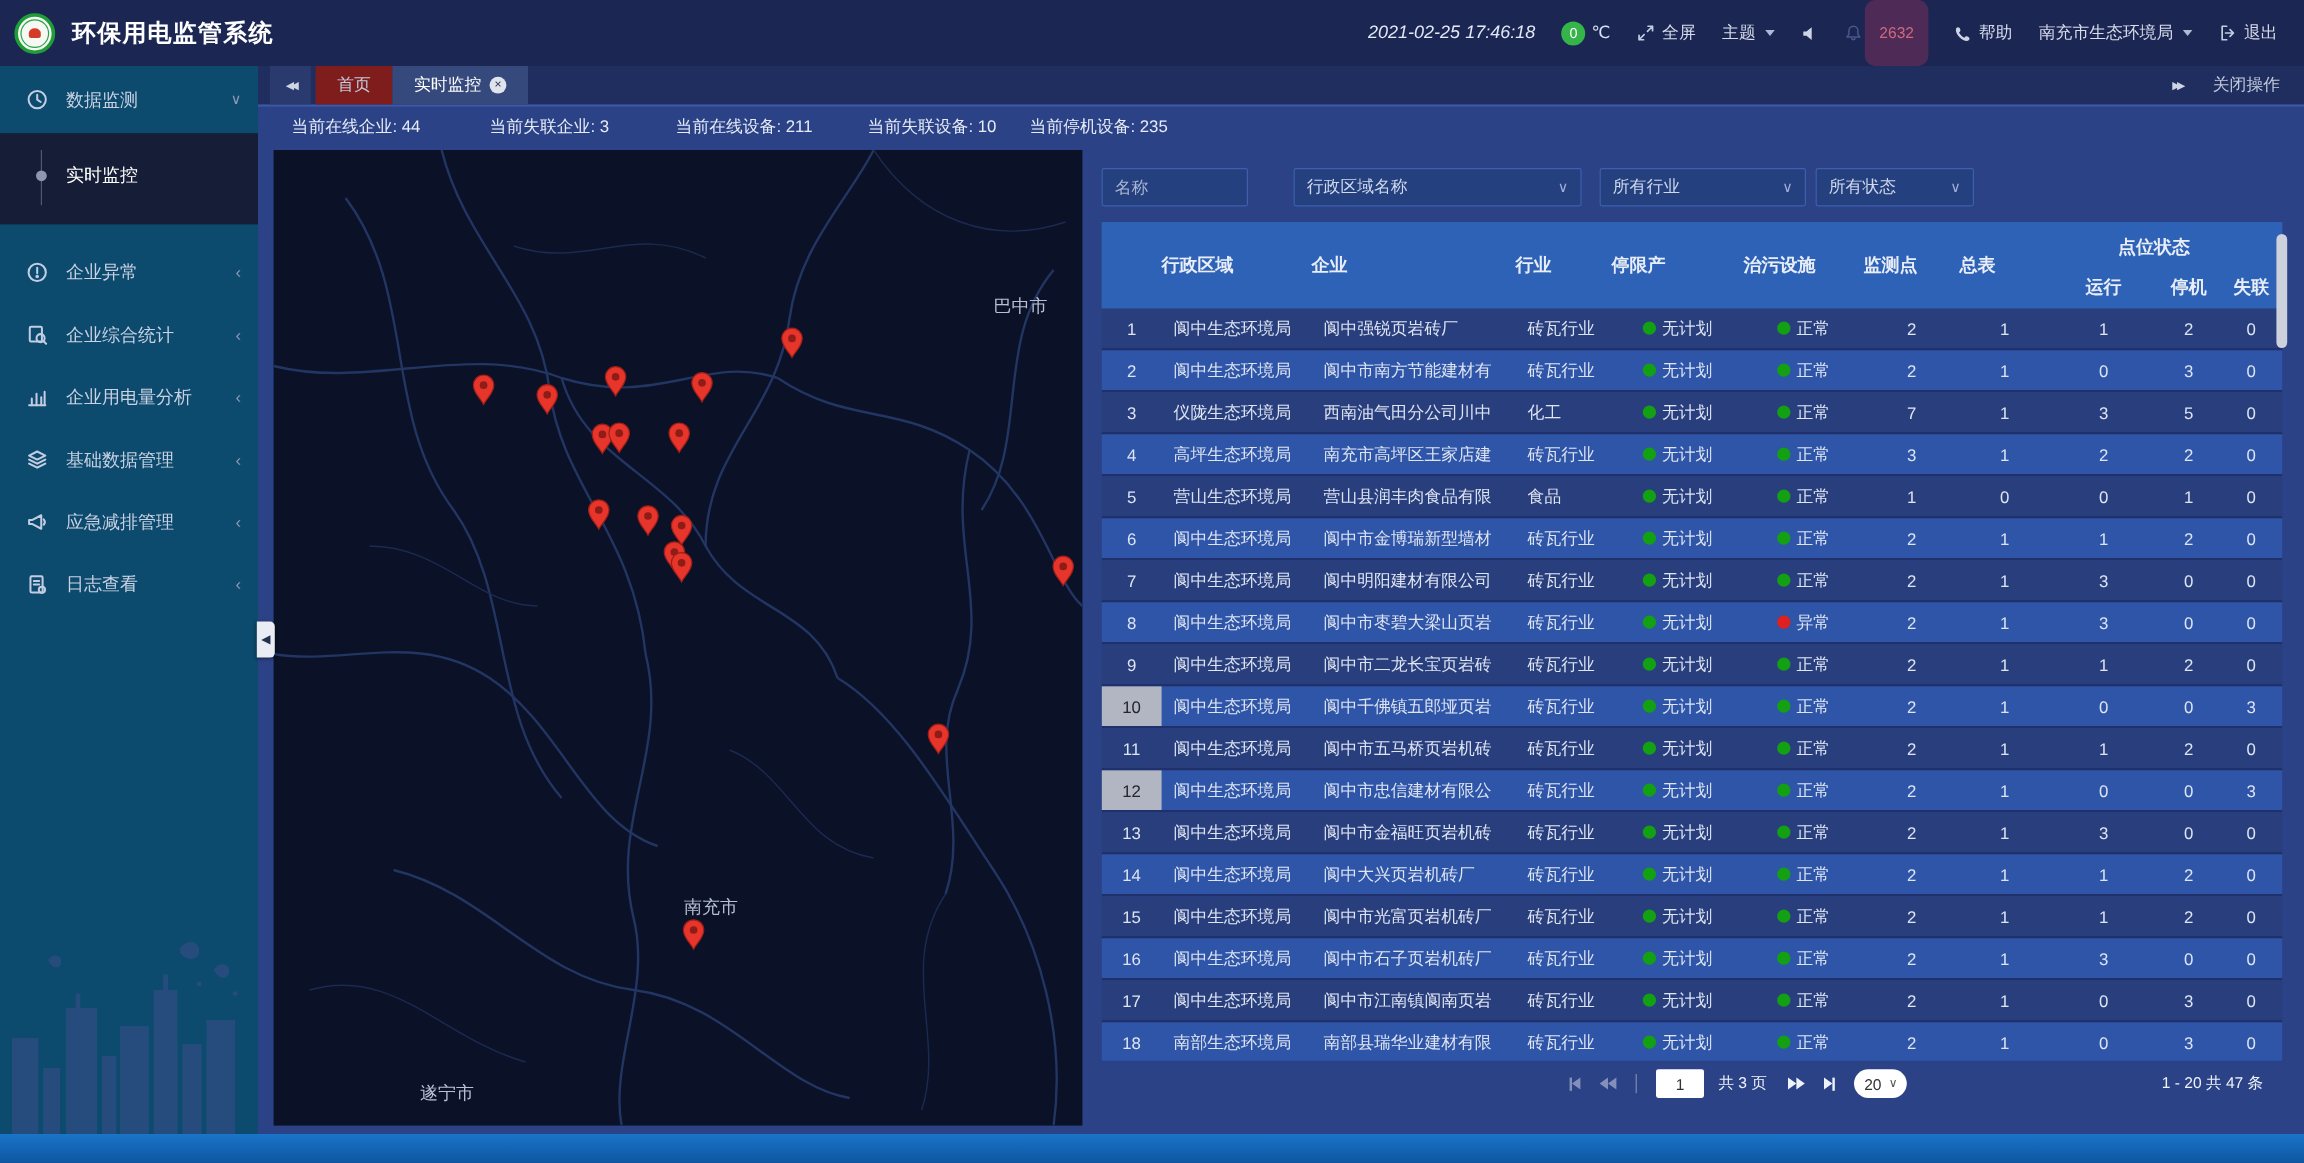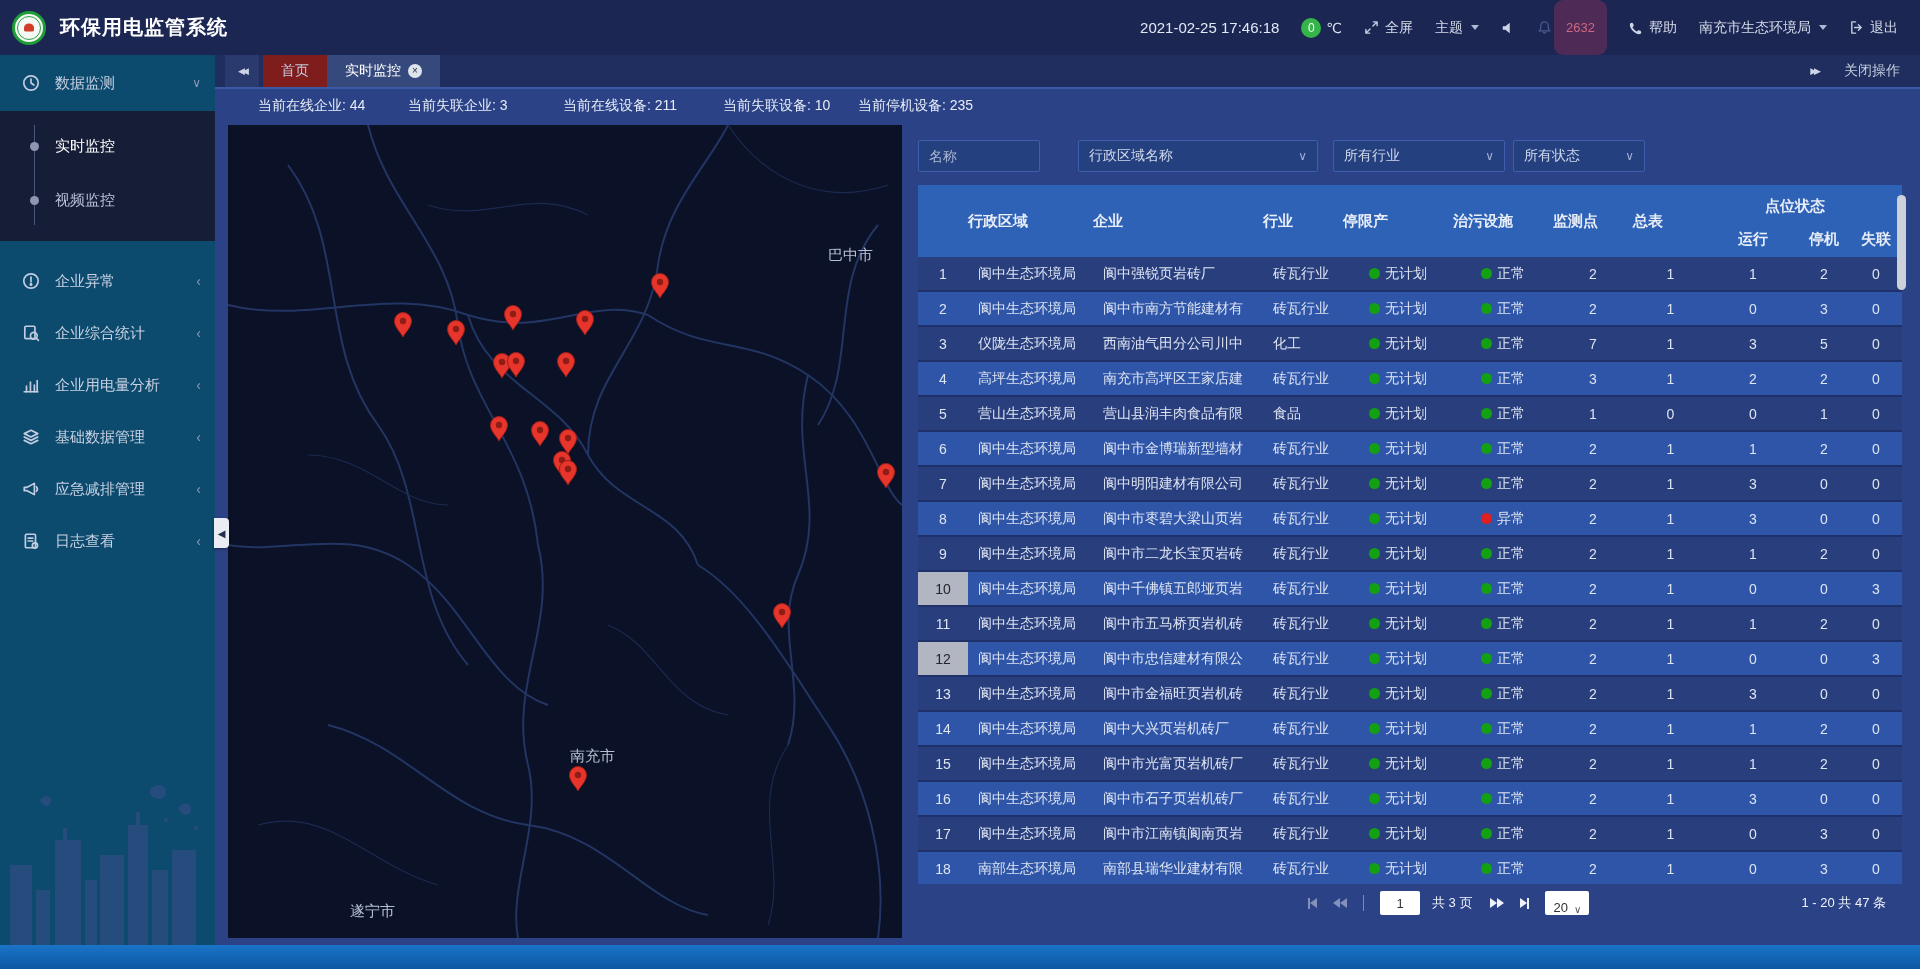--- a/index.html
+++ b/index.html
@@ -10,21 +10,21 @@
   
   .hdr { position:absolute; left:0; top:0; width:1920px; height:55px; background:#1b2653;
     display:flex; align-items:center; color:#dbe1f0; z-index:30; }
   .logo { width:34px; height:34px; border-radius:50%; background:#f5f8f3; margin-left:12px;
     border:3px solid #1f9e38; position:relative; }
   .logo::after { content:""; position:absolute; left:50%; top:50%; width:10px; height:8px;
     transform:translate(-50%,-55%); background:#d43c2a; border-radius:50% 50% 20% 20%; }
   .logo::before { content:""; position:absolute; inset:2px; border:1px solid #2aa34a; border-radius:50%; }
   .app-title { font-size:20px; font-weight:bold; color:#ffffff; margin-left:14px; letter-spacing:1px; }
   .hdr-right { margin-left:auto; display:flex; align-items:center; gap:22px; padding-right:22px; font-size:14px; }
-  .hdr-time { font-size:15px; color:#e2e8f5; }
+  .hdr-time { font-size:15px; color:#e2e8f5;font-style:italic; }
   .temp { display:flex; align-items:center; gap:5px; }
   .temp-circle { width:20px; height:20px; border-radius:50%; background:#35b44a; color:#fff;
     font-size:12px; display:flex; align-items:center; justify-content:center; }
   .hdr-item { display:flex; align-items:center; gap:6px; cursor:pointer; color:#d6dcea; }
   .hdr-item svg { display:block; }
   .caret-dn { width:0; height:0; border-left:4px solid transparent; border-right:4px solid transparent;
     border-top:5px solid #aeb9d6; display:inline-block; margin-left:2px; }
   .bell-wrap { display:flex; align-items:center; gap:2px; }
   .badge-pill { background:rgba(199,56,96,.30); color:#cf687e; border-radius:9px;
     padding:20px 12px; font-size:13px; }
@@ -110,22 +110,22 @@
   .pg-ico { display:flex; align-items:center; cursor:pointer; margin-right:16px; }
   .pg-ico.dis { opacity:.45; }
   .tri { width:0; height:0; border-top:5px solid transparent; border-bottom:5px solid transparent; }
   .tri.l { border-right:7px solid #eef2fa; }
   .tri.r { border-left:7px solid #eef2fa; }
   .pg-bar { width:2px; height:11px; background:#eef2fa; }
   .pg-sep { width:1px; height:16px; background:#7d8bb4; margin-right:16px; }
   .pg-input { width:40px; height:24px; background:#ffffff; color:#333; border:none; border-radius:2px;
     text-align:center; font-size:13px; margin-right:12px; font-family:inherit; }
   .pg-pages { margin-right:18px; }
-  .pg-select { height:24px; background:#ffffff; color:#333; border-radius:2px; display:flex;
-    align-items:flex-end; padding:0 8px; gap:6px; cursor:pointer; }
+  .pg-select { height:24px; background:#ffffff; color:#333; border-radius:12px; display:flex;
+    align-items:center; padding:0 8px; gap:6px; cursor:pointer; }
   .pg-select .f-chev { color:#555; font-size:10px; }
   .pg-range { margin-left:auto; padding-right:16px; }
   .pg-group { margin-left:390px; display:flex; align-items:center; }
 
   
   .bottom-strip { position:absolute; left:0; top:945px; width:1920px; height:24px;
     background:linear-gradient(180deg,#1a74c8,#0d57a2); z-index:30; }
 
   svg.ic { stroke:#c3cde2; fill:none; stroke-width:1.5; stroke-linecap:round; stroke-linejoin:round; }
 </style>
@@ -192,24 +192,20 @@
           </svg>
       </span>
       <span class="mi-label">数据监测</span>
       <span class="mi-chev dn">∨</span>
     </div>
     <div class="submenu">
       <span class="sub-rail"></span>
       <div class="sub-item active">
         <span class="sub-dot"></span>
         <span>实时监控</span>
-      </div>
-      <div class="sub-item">
-        <span class="sub-dot"></span>
-        <span>视频监控</span>
       </div>
     </div>
     <div class="menu-item" style="margin-top:14px">
       <span class="mi-icon">
         <svg class="ic" width="18" height="18" viewBox="0 0 16 16">
             <circle cx="8" cy="8" r="6.4"></circle>
             <path d="M8 4.6v4"></path>
             <circle cx="8" cy="11" r=".6" fill="#c3cde2"></circle>
           </svg>
       </span>
@@ -303,21 +299,21 @@
     </div>
     <div class="tabbar-right">
       <span class="tab-fwd">▶▶</span>
       <span class="close-ops">关闭操作</span>
     </div>
   </div>
 
   <div class="panel">
 
     <div class="statusbar">
-      <span class="st-item" style="left:43px"><span>当前在线企业:</span> <span>44</span></span>
+      <span class="st-item" style="left:28px"><span>当前在线企业:</span> <span>44</span></span>
       <span class="st-item" style="left:193px"><span>当前失联企业:</span> <span>3</span></span>
       <span class="st-item" style="left:348px"><span>当前在线设备:</span> <span>211</span></span>
       <span class="st-item" style="left:508px"><span>当前失联设备:</span> <span>10</span></span>
       <span class="st-item" style="left:643px"><span>当前停机设备:</span> <span>235</span></span>
     </div>
 
     <div class="map">
       <svg id="map-svg" width="674" height="813" viewBox="0 0 674 813">
         <defs>
           <g id="pin">

